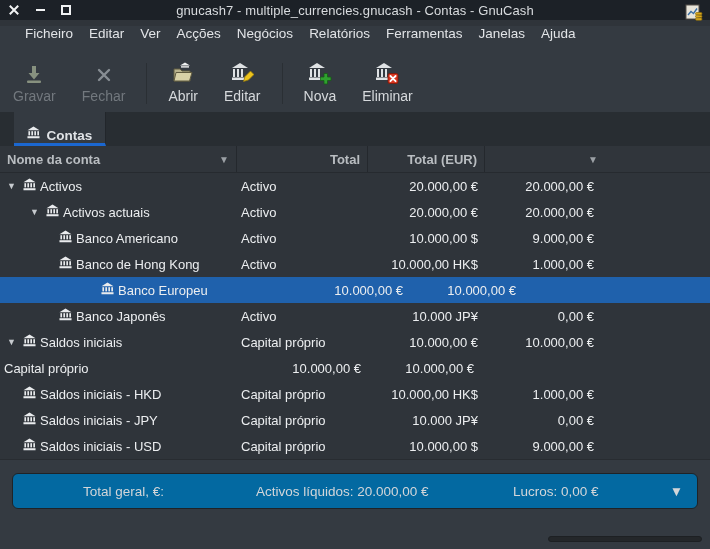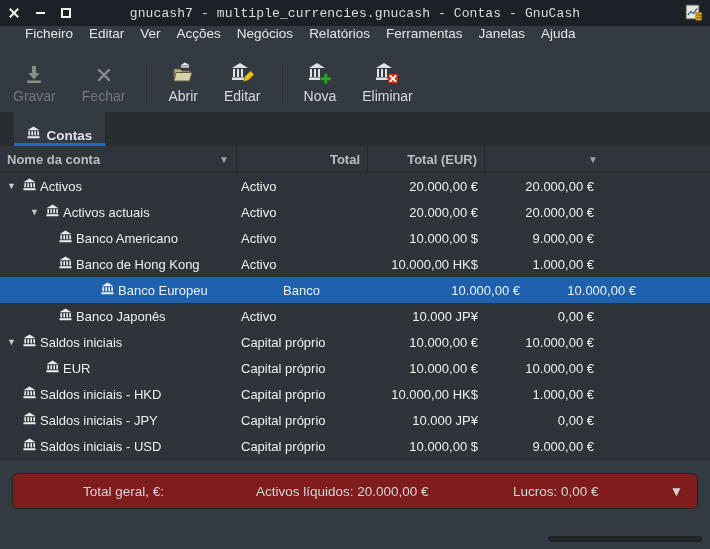--- a/index.html
+++ b/index.html
@@ -5,22 +5,22 @@
   * { margin:0; padding:0; box-sizing:border-box; }
   html,body { width:710px; height:549px; overflow:hidden; }
   body {
     position:relative;
     background:#2f343a;
     font-family:"Liberation Sans", sans-serif;
     -webkit-font-smoothing:antialiased;
   }
 
   
-  .titlebar { position:absolute; top:0; left:0; right:0; height:26px;
-    background:#1c2127; display:flex; align-items:center; justify-content:center;font-family:Liberation Mono, monospace; }
+  .titlebar { position:absolute; top:0; left:0; right:0; height:20px;
+    background:#1c2127; display:flex; align-items:center; justify-content:center; }
   .win-controls { position:absolute; left:8px; top:0; height:100%;
     display:flex; align-items:center; gap:14px; }
   .win-btn { width:12px; height:12px; display:flex; align-items:center; justify-content:center; cursor:default; }
   .title-text { color:#d9dcdf; font-size:13px; letter-spacing:.1px; }
   .app-icon { position:absolute; right:7px; top:4px; width:18px; height:18px; }
 
   
   .menubar { position:absolute; top:26px; left:0; right:0; height:29px;
     background:#343a41; display:flex; padding-left:17px; }
   .menu-item { padding:0 8px; font-size:13.5px; color:#e2e4e7; cursor:default; }
@@ -64,21 +64,21 @@
   .row.lvl2 .cell.name { padding-left:40px; }
   .bank-ic { flex:none; }
   .cell.type { padding-left:4px; }
   .cell.total { text-align:right; padding-right:7px; }
   .cell.teur { text-align:right; padding-right:11px; }
 
   
   .bottom { position:absolute; top:459px; bottom:0; left:0; right:0;
     background:#343a41; border-top:1px solid #282c31; }
   .pill { position:absolute; left:12px; right:12px; top:13px; height:36px;
-    background:#7f1d1d; border:1px solid #1f2327; border-radius:6px; }
+    background:#0369a1; border:1px solid #1f2327; border-radius:6px; }
   .pill span { position:absolute; top:0; height:34px; display:flex; align-items:center;
     font-size:13.5px; color:#d3d6d9; }
   .sum-grand { left:70px; }
   .sum-net { left:243px; }
   .sum-profit { left:500px; }
   .sum-arrow { right:14px; font-size:11px; color:#cfd3d6; }
   .groove { position:absolute; left:548px; top:536px; width:154px; height:6px;
     background:#24272a; border:1px solid #1d2023; border-radius:3px; }
 </style>
 </head>
@@ -308,21 +308,20 @@
       <span class="bank-slot"><svg class="bank-ic" width="13" height="13" viewBox="0 0 14 14">
     <path fill="#e9ebed" d="M7 0.5 L13.5 4.6 H0.5 Z"></path>
     <rect x="1.5" y="5.6" width="1.8" height="4.5" fill="#e9ebed"></rect>
     <rect x="4.7" y="5.6" width="1.8" height="4.5" fill="#e9ebed"></rect>
     <rect x="7.9" y="5.6" width="1.8" height="4.5" fill="#e9ebed"></rect>
     <rect x="11.1" y="5.6" width="1.8" height="4.5" fill="#e9ebed"></rect>
     <rect x="0.5" y="11" width="13" height="2.2" fill="#e9ebed"></rect>
   </svg></span>
       <span class="nm">Banco Europeu</span>
     </div>
-    <div class="cell type">Banco</div>
     <div class="cell total">10.000,00 €</div>
     <div class="cell teur">10.000,00 €</div>
     <div class="cell rest"></div>
   </div>
     <div class="row grid-cols lvl2">
     <div class="cell name">
       <span class="expander"></span>
       <span class="bank-slot"><svg class="bank-ic" width="13" height="13" viewBox="0 0 14 14">
     <path fill="#e9ebed" d="M7 0.5 L13.5 4.6 H0.5 Z"></path>
     <rect x="1.5" y="5.6" width="1.8" height="4.5" fill="#e9ebed"></rect>
@@ -350,32 +349,20 @@
     <rect x="0.5" y="11" width="13" height="2.2" fill="#e9ebed"></rect>
   </svg></span>
       <span class="nm">Saldos iniciais</span>
     </div>
     <div class="cell type">Capital próprio</div>
     <div class="cell total">10.000,00 €</div>
     <div class="cell teur">10.000,00 €</div>
     <div class="cell rest"></div>
   </div>
     <div class="row grid-cols lvl1">
-    <div class="cell name">
-      <span class="expander"></span>
-      <span class="bank-slot"><svg class="bank-ic" width="13" height="13" viewBox="0 0 14 14">
-    <path fill="#e9ebed" d="M7 0.5 L13.5 4.6 H0.5 Z"></path>
-    <rect x="1.5" y="5.6" width="1.8" height="4.5" fill="#e9ebed"></rect>
-    <rect x="4.7" y="5.6" width="1.8" height="4.5" fill="#e9ebed"></rect>
-    <rect x="7.9" y="5.6" width="1.8" height="4.5" fill="#e9ebed"></rect>
-    <rect x="11.1" y="5.6" width="1.8" height="4.5" fill="#e9ebed"></rect>
-    <rect x="0.5" y="11" width="13" height="2.2" fill="#e9ebed"></rect>
-  </svg></span>
-      <span class="nm">EUR</span>
-    </div>
     <div class="cell type">Capital próprio</div>
     <div class="cell total">10.000,00 €</div>
     <div class="cell teur">10.000,00 €</div>
     <div class="cell rest"></div>
   </div>
     <div class="row grid-cols lvl0">
     <div class="cell name">
       <span class="expander"></span>
       <span class="bank-slot"><svg class="bank-ic" width="13" height="13" viewBox="0 0 14 14">
     <path fill="#e9ebed" d="M7 0.5 L13.5 4.6 H0.5 Z"></path>

